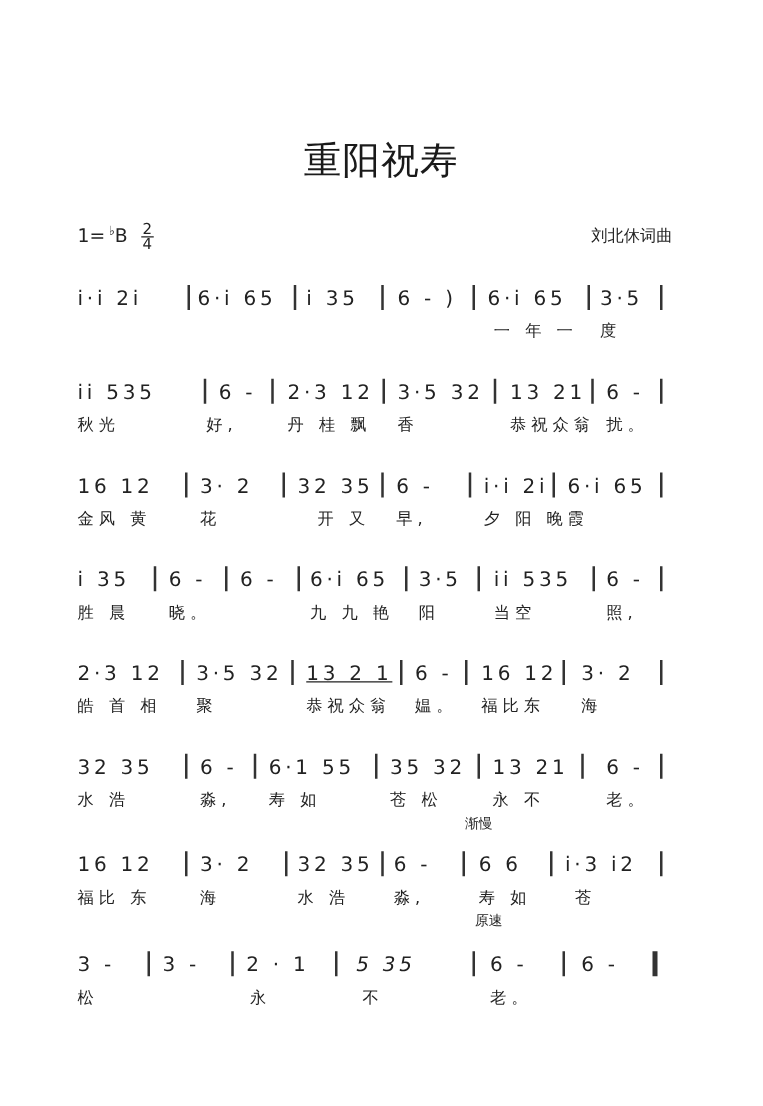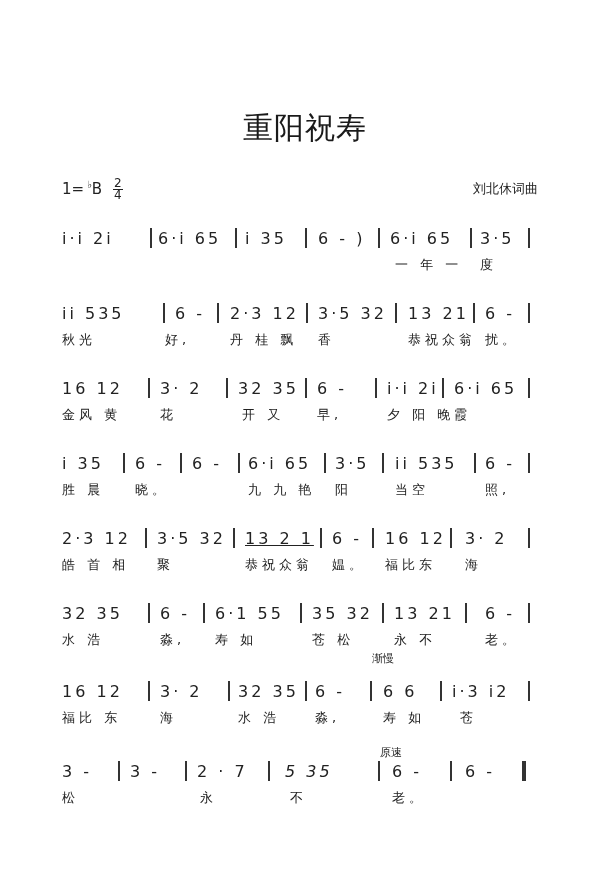--- a/index.html
+++ b/index.html
@@ -83,21 +83,21 @@
   <div class="bar" style="left:178px;">32 35</div>
   <div class="barline" style="left:245px;"></div>
   <div class="bar" style="left:257px;">6 -</div>
   <div class="barline" style="left:315px;"></div>
   <div class="bar" style="left:327px;">i·i 2i</div>
   <div class="barline" style="left:382px;"></div>
   <div class="bar" style="left:394px;">6·i 65</div>
   <div class="barline" style="left:468px;"></div>
   <div class="lyric" style="left:2px;">金风 黄</div>
   <div class="lyric" style="left:100px;">花</div>
-  <div class="lyric" style="left:182px;">开 又</div>
+  <div class="lyric" style="left:194px;">开 又</div>
   <div class="lyric" style="left:257px;">早,</div>
   <div class="lyric" style="left:327px;">夕 阳 晚</div>
   <div class="lyric" style="left:394px;">霞</div>
 </div>
 
 <div class="row" style="top:447px;">
   <div class="bar" style="left:2px;">i 35</div>
   <div class="barline" style="left:63px;"></div>
   <div class="bar" style="left:75px;">6 -</div>
   <div class="barline" style="left:120px;"></div>
@@ -174,29 +174,29 @@
   <div class="bar" style="left:323px;">6 6</div>
   <div class="barline" style="left:380px;"></div>
   <div class="bar" style="left:392px;">i·3 i2</div>
   <div class="barline" style="left:468px;"></div>
   <div class="lyric" style="left:2px;">福比 东</div>
   <div class="lyric" style="left:100px;">海</div>
   <div class="lyric" style="left:178px;">水 浩</div>
   <div class="lyric" style="left:255px;">淼,</div>
   <div class="lyric" style="left:323px;">寿 如</div>
   <div class="lyric" style="left:400px;">苍</div>
-  <div class="mark" style="left:320px; top:70px;">原速</div>
+  <div class="mark" style="left:320px; top:54px;">原速</div>
 </div>
 
 <div class="row" style="top:755px;">
   <div class="bar" style="left:2px;">3 -</div>
   <div class="barline" style="left:58px;"></div>
   <div class="bar" style="left:70px;">3 -</div>
   <div class="barline" style="left:125px;"></div>
-  <div class="bar" style="left:137px;">2 · 7</div>
+  <div class="bar" style="left:137px;">2 · 1</div>
   <div class="barline" style="left:208px;"></div>
   <div class="bar" style="left:225px;font-style:italic;">5  35</div>
   <div class="barline" style="left:318px;"></div>
   <div class="bar" style="left:332px;">6 -</div>
   <div class="barline" style="left:390px;"></div>
   <div class="bar" style="left:405px;">6 -</div>
   <div class="barline final" style="left:462px;"></div>
   <div class="lyric" style="left:2px;">松</div>
   <div class="lyric" style="left:140px;">永</div>
   <div class="lyric" style="left:230px;">不</div>

